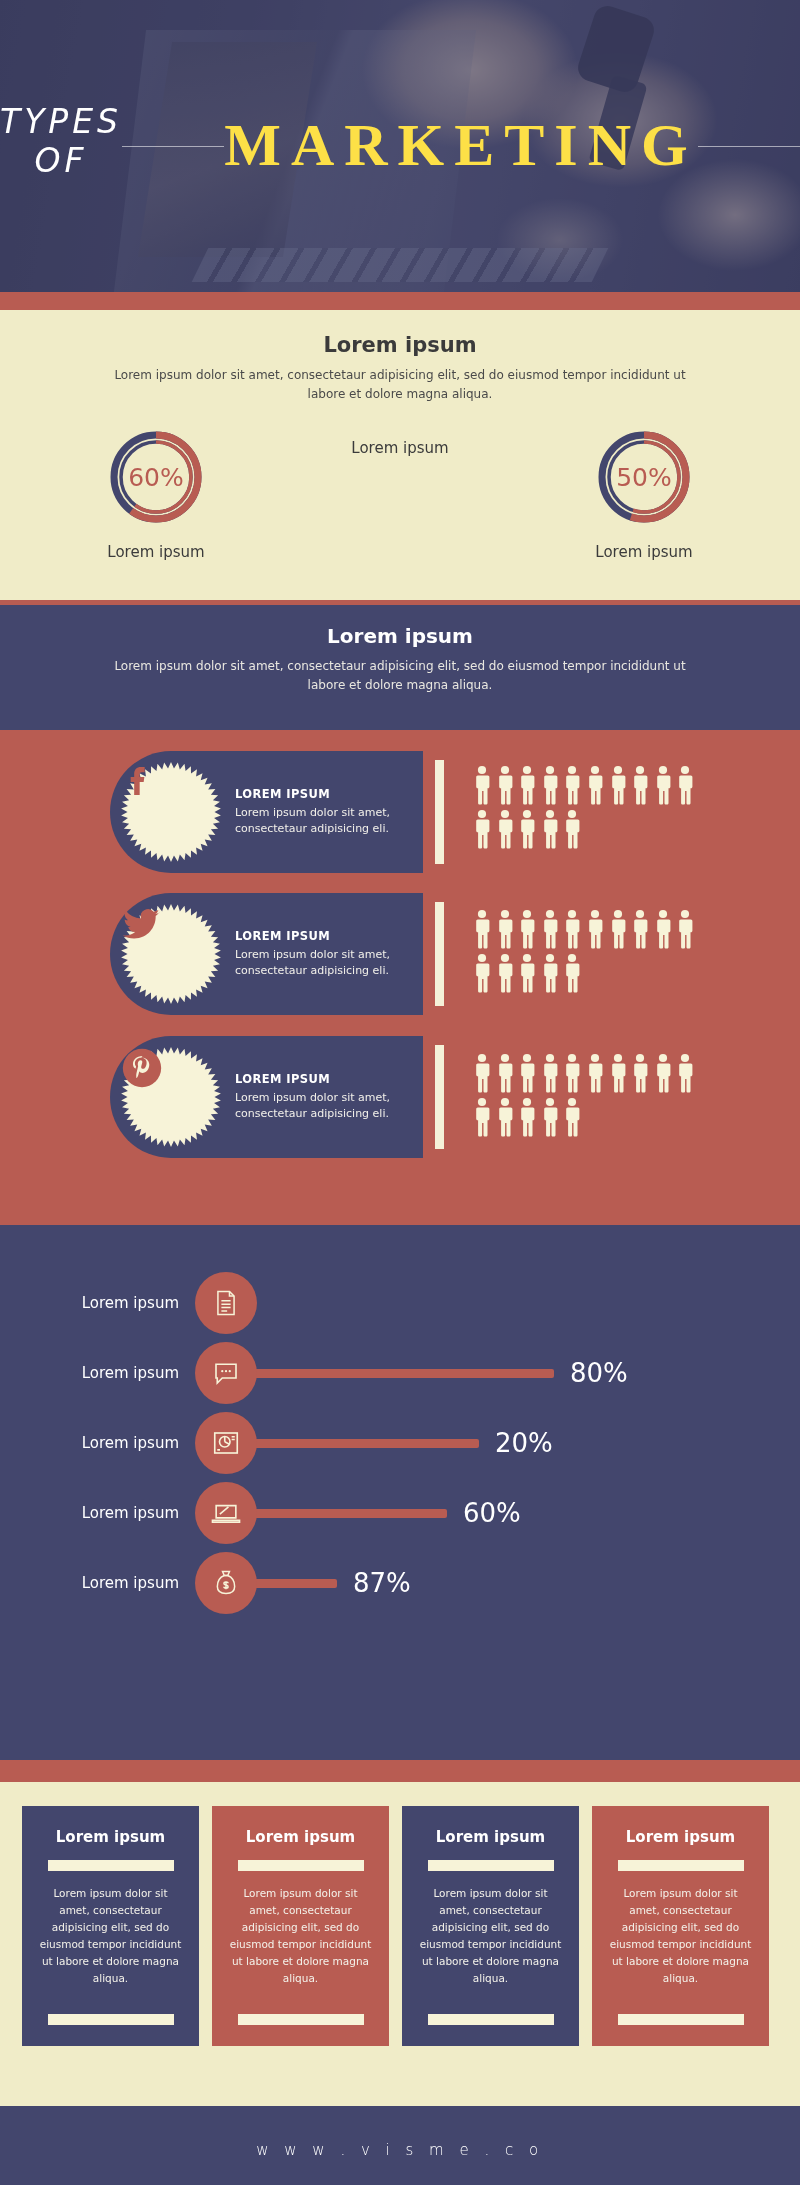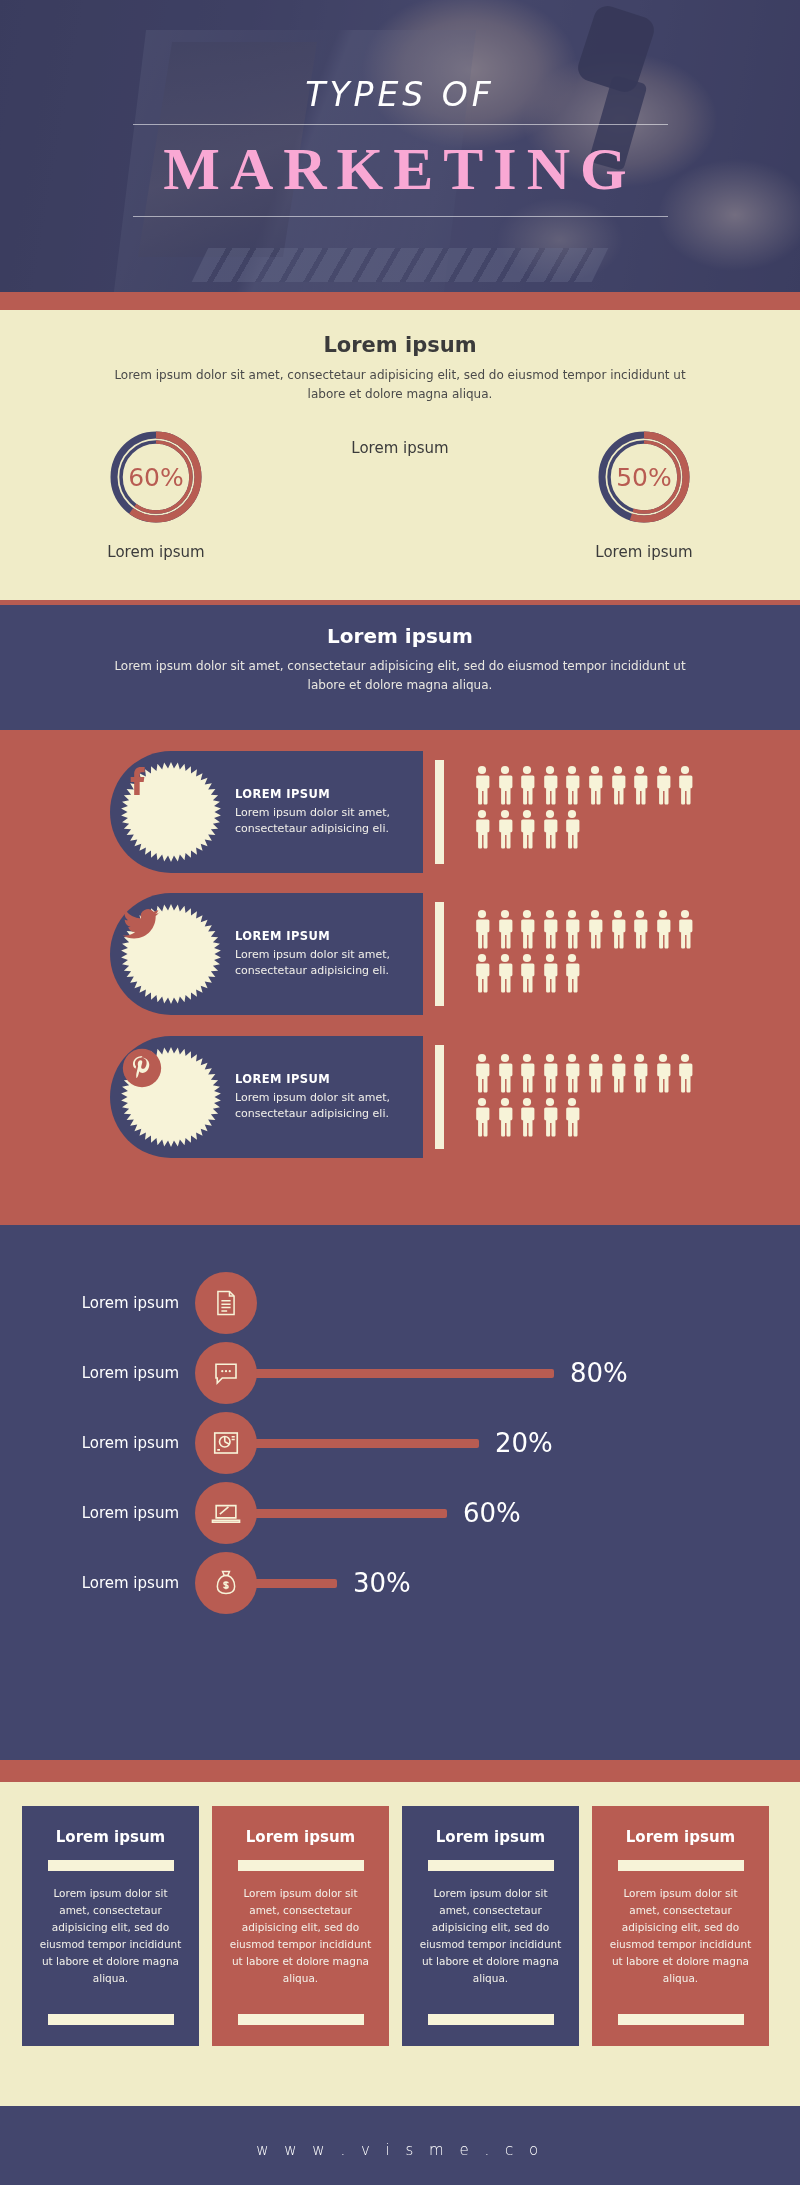--- a/index.html
+++ b/index.html
@@ -43,31 +43,31 @@
     border-radius:14px; background:rgba(48,50,78,.9);
     transform:rotate(18deg);
   }
   .hp-watchband{
     position:absolute; left:600px; top:78px; width:36px; height:90px;
     background:rgba(52,54,82,.85); transform:rotate(16deg); border-radius:6px;
   }
   .header-tint{ position:absolute; inset:0; background:rgba(58,60,95,.58); }
 
   .header-inner{
-    position:absolute; inset:0; display:flex; flex-direction:column;
+    position:absolute; inset:0; display:flex; flex-direction:row;
     align-items:center; justify-content:center; gap:0;
   }
   .title-small{
     color:#fff; font-size:33px; letter-spacing:4px; font-style:italic;
     font-weight:300; font-family:"DejaVu Sans", sans-serif;
     margin-bottom:10px; text-align:center;
   }
   .title-rule{ width:535px; height:1px; background:rgba(255,255,255,.55); }
   .title-big{
-    color:#f9a8d4; font-size:60px; letter-spacing:10px; font-weight:700;
+    color:#fde047; font-size:60px; letter-spacing:10px; font-weight:700;
     font-family:"Liberation Serif", serif; padding:10px 0 12px; text-align:center;
   }
 
   
   .bar-red{ position:absolute; left:0; width:800px; background:#b85c52; }
 
   
   .sec-cream1{
     position:absolute; left:0; top:310px; width:800px; height:290px;
     background:#f0ecc8;
@@ -589,21 +589,21 @@
     <div class="prog-label">Lorem ipsum</div>
     <div class="prog-icon">
       <svg width="26" height="30" viewBox="0 0 22 26" fill="none" stroke="#f7f3d8" stroke-width="1.3">
         <path d="M8 3h6l-1.5 3.5h-3z"></path>
         <path d="M12.5 6.5c4 1.6 6 5 6 9.5 0 4-2.6 6-7.5 6s-7.5-2-7.5-6c0-4.5 2-7.9 6-9.5z"></path>
         <path d="M11 11.5v7M12.8 13.3c0-.8-.8-1.2-1.8-1.2s-1.8.5-1.8 1.3.8 1.2 1.8 1.4 1.8.6 1.8 1.4-.8 1.3-1.8 1.3-1.8-.5-1.8-1.2"></path>
       </svg>
     </div>
     <div class="prog-bar-wrap">
       <div class="prog-bar" style="width:88px"></div>
-      <div class="prog-pct">30%</div>
+      <div class="prog-pct">87%</div>
     </div>
   </div>
 
 </div>
 
 <div class="bar-red" style="top:1760px;height:22px;"></div>
 
 <div class="sec-cream2">
   <div class="cards">
 

